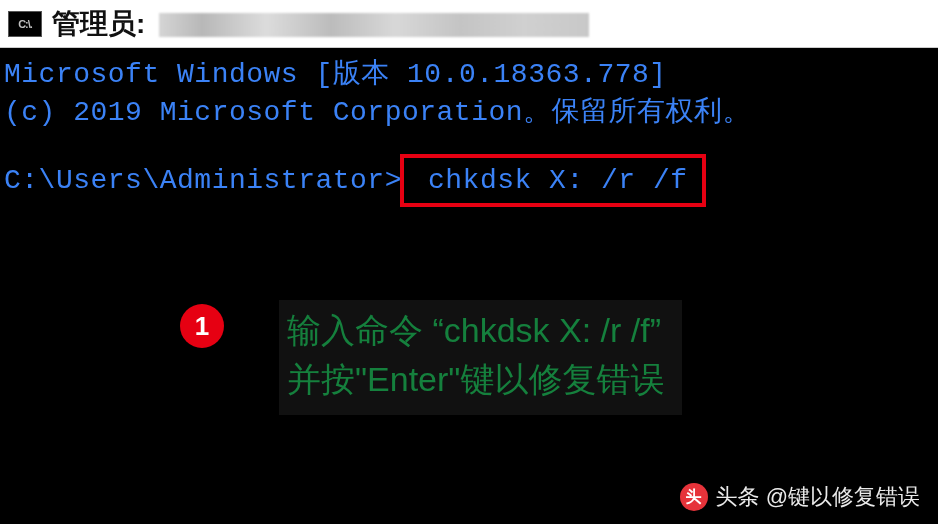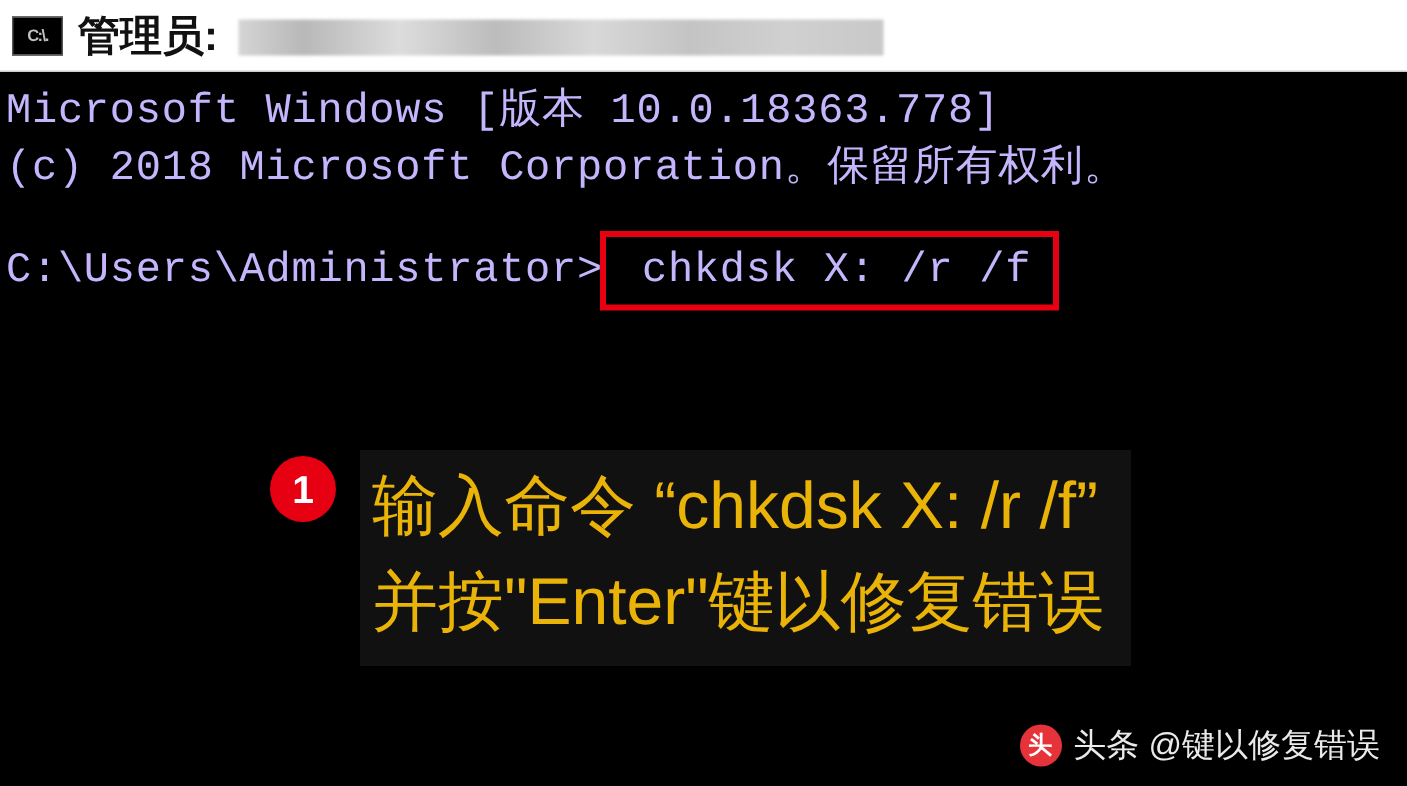--- a/index.html
+++ b/index.html
@@ -44,21 +44,21 @@
       display: inline-block;
       margin-left: 6px;
       width: 430px;
       height: 24px;
       background: linear-gradient(90deg,#d5d5d5 0%,#b8b8b8 10%,#dcdcdc 25%,#bcbcbc 40%,#d8d8d8 55%,#c4c4c4 70%,#d0d0d0 85%,#c8c8c8 100%);
       filter: blur(1px);
       vertical-align: middle;
     }
     .terminal {
       padding: 8px 4px 0 4px;
-      color: #c4b5fd;
+      color: #3b82f6;
       font-size: 28px;
       line-height: 1.35;
       letter-spacing: 0.5px;
       font-family: "Consolas","SimSun","Courier New", monospace;
     }
     .terminal-line {
       white-space: pre;
     }
     .prompt-row {
       margin-top: 22px;
@@ -91,24 +91,25 @@
       display: flex;
       align-items: center;
       justify-content: center;
       flex-shrink: 0;
       margin-top: 4px;
     }
     .instruction-box {
       background: #111;
       padding: 6px 18px 10px 8px;
       font-family: "Microsoft YaHei", SimSun, Arial, sans-serif;
-      font-size: 44px;
+      font-size: 34px;
       line-height: 1.45;
-      color: #eab308;
+      color: #15803d;
       font-weight: 500;
+      margin-left: 39px;
     }
     .watermark {
       position: absolute;
       right: 18px;
       bottom: 12px;
       display: flex;
       align-items: center;
       gap: 8px;
       font-family: "Microsoft YaHei", Arial, sans-serif;
       font-size: 22px;
@@ -134,21 +135,21 @@
 <div class="title-bar">
   <div class="app-icon">C:\.</div>
   <div class="title-text">
     <span>管理员:</span>
     <span class="blurred"></span>
   </div>
 </div>
 
 <div class="terminal">
   <div class="terminal-line">Microsoft Windows [版本 10.0.18363.778]</div>
-  <div class="terminal-line">(c) 2018 Microsoft Corporation。保留所有权利。</div>
+  <div class="terminal-line">(c) 2019 Microsoft Corporation。保留所有权利。</div>
   <div class="prompt-row">
     <span>C:\Users\Administrator&gt;</span>
     <span class="cmd-box">
       <span>chkdsk X: /r /f</span>
     </span>
   </div>
 </div>
 
 <div class="instruction-wrap">
   <div class="step-badge">1</div>

